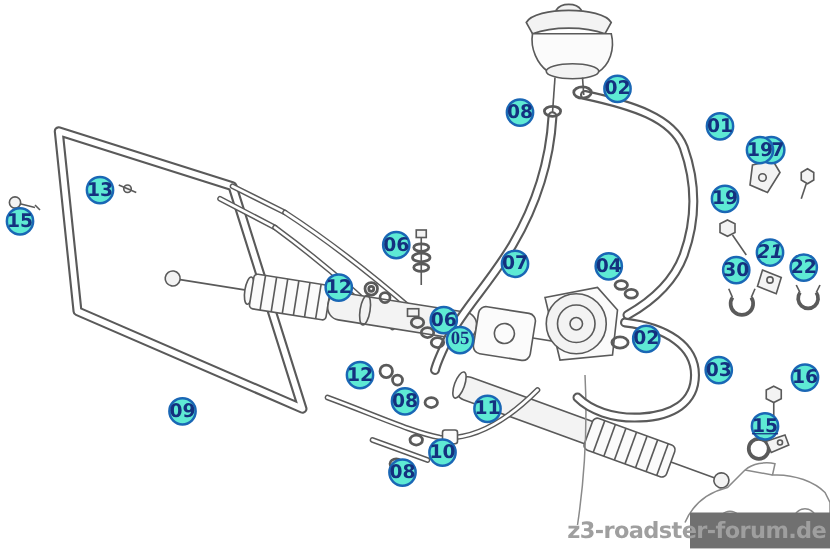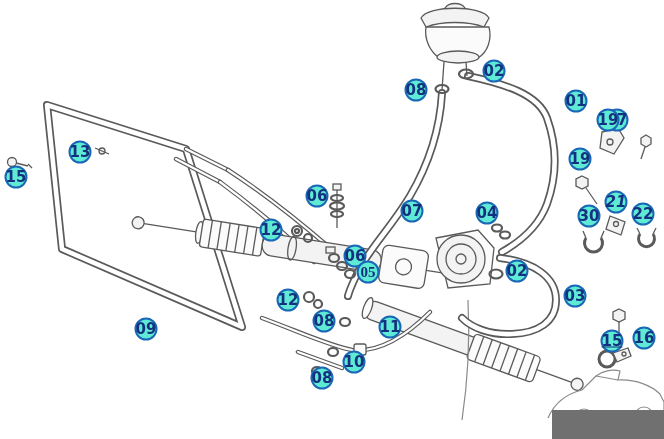--- a/index.html
+++ b/index.html
@@ -209,20 +209,21 @@
 
     <g>
       <path class="thin" d="M548,418 C554,404 566,394 582,390 L596,376 C602,371 612,369 620,371 L618,380 C636,379 652,386 660,394 L664,402 L664,418"></path>
       <line class="thin" x1="596" y1="376" x2="618" y2="380"></line>
       <circle class="thin" cx="584" cy="418" r="9"></circle>
       <circle class="thin" cx="644" cy="416" r="9"></circle>
     </g>
   </svg>
 
   <div class="wm-box"></div>
+  <div class="wm-text">z3-roadster-forum.de</div>
 
   <div class="callout-layer">
       <div class="callout" style="left: 494px; top: 71px;">02</div>
       <div class="callout" style="left: 416px; top: 90px;">08</div>
       <div class="callout" style="left: 576px; top: 101px;">01</div>
       <div class="callout" style="left: 617px; top: 120px;">17</div>
       <div class="callout" style="left: 608px; top: 120px;">19</div>
       <div class="callout" style="left: 80px; top: 152px;">13</div>
       <div class="callout" style="left: 580px; top: 159px;">19</div>
       <div class="callout" style="left: 16px; top: 177px;">15</div>
@@ -231,21 +232,21 @@
       <div class="callout" style="left: 616px; top: 202px; font-style: italic;">21</div>
       <div class="callout" style="left: 487px; top: 213px;">04</div>
       <div class="callout" style="left: 589px; top: 216px;">30</div>
       <div class="callout" style="left: 643px; top: 214px;">22</div>
       <div class="callout" style="left: 271px; top: 230px;">12</div>
       <div class="callout" style="left: 355px; top: 256px;">06</div>
       <div class="callout" style="left: 368px; top: 272px; font-family: Liberation Serif, serif;">05</div>
       <div class="callout" style="left: 517px; top: 271px;">02</div>
       <div class="callout" style="left: 575px; top: 296px;">03</div>
       <div class="callout" style="left: 288px; top: 300px;">12</div>
-      <div class="callout" style="left: 644px; top: 302px; margin-top: 36px;">16</div>
+      <div class="callout" style="left: 644px; top: 302px;">16</div>
       <div class="callout" style="left: 324px; top: 321px;">08</div>
       <div class="callout" style="left: 390px; top: 327px;">11</div>
       <div class="callout" style="left: 146px; top: 329px;">09</div>
       <div class="callout" style="left: 612px; top: 341px; text-decoration: underline;">15</div>
       <div class="callout" style="left: 354px; top: 362px;">10</div>
       <div class="callout" style="left: 322px; top: 378px;">08</div>
     </div>
 
 </div>
 

